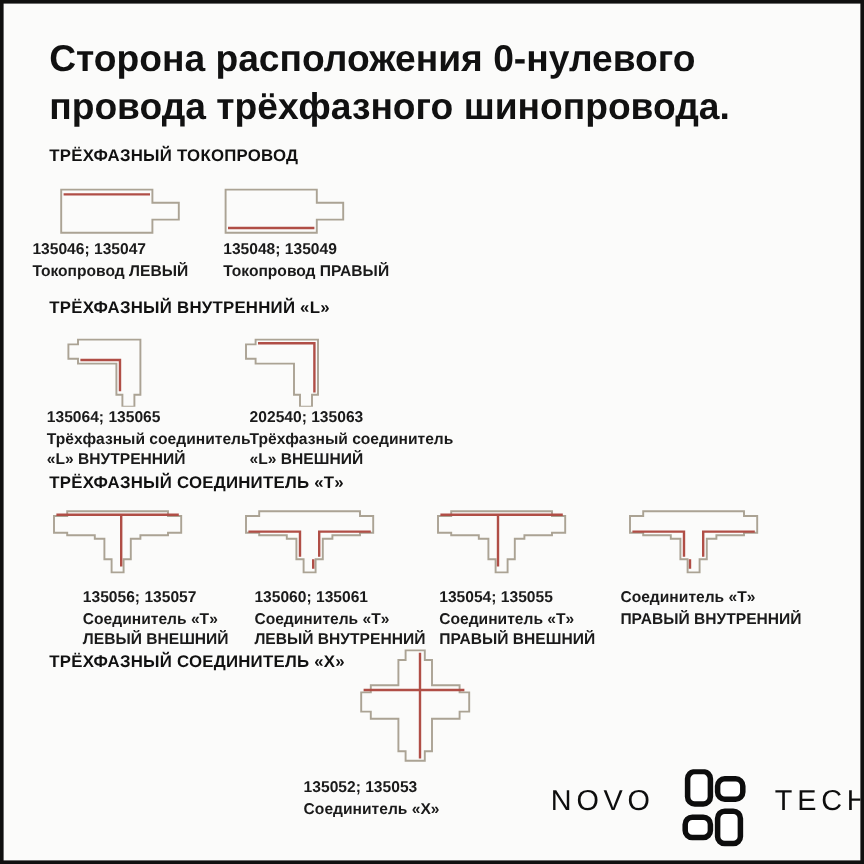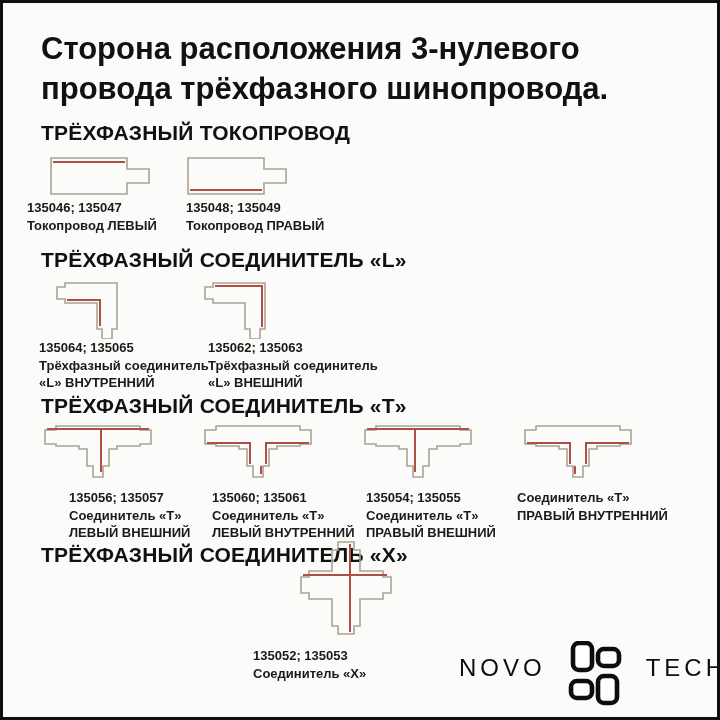--- a/index.html
+++ b/index.html
@@ -5,38 +5,38 @@
   html,body{margin:0;padding:0;background:#e8e8e8;}
   .page{
     position:relative;width:720px;height:720px;box-sizing:border-box;
     background:var(--bg,#fbfbfa);
     border:3px solid #101010;
     font-family:"Liberation Sans",sans-serif;
     overflow:hidden;
   }
   .abs{position:absolute;}
   .title{font-size:31px;font-weight:bold;line-height:40px;color:var(--heading,#111);}
-  .sec-h{font-size:21px;font-weight:bold;color:var(--heading,#111);letter-spacing:.2px;}
+  .sec-h{font-size:14px;font-weight:bold;color:var(--heading,#111);letter-spacing:.2px;}
   .lbl{font-size:13px;font-weight:bold;color:var(--text,#1a1a1a);line-height:17.5px;white-space:nowrap;}
   .lbl div{white-space:nowrap;}
   svg.shape{display:block;}
   svg.shape .outline{fill:none;stroke:var(--outline,#aba394);stroke-width:1.6;}
   svg.shape .wire{fill:none;stroke:var(--wire,#b04e46);stroke-width:2;}
   .logo{display:flex;align-items:center;}
   .logo-text{font-size:24px;font-weight:400;letter-spacing:4px;color:var(--logo,#0d0d0d);position:relative;top:-7px;}
   .leaf{fill:#ffffff;stroke:var(--logo,#0d0d0d);stroke-width:4.6;}
   .x-label{width:190px;text-align:left;}
 </style>
 </head>
 <body>
 
 <div class="page">
 
   <div class="abs title" style="left:38px;top:26px;">
-    <div>Сторона расположения 3-нулевого</div>
+    <div>Сторона расположения 0-нулевого</div>
     <div>провода трёхфазного шинопровода.</div>
   </div>
 
   <div class="abs sec-h" style="left:38px;top:118px;">ТРЁХФАЗНЫЙ ТОКОПРОВОД</div>
 
   <svg class="abs shape" style="left:46px;top:153px;" width="110" height="40" viewBox="0 0 110 40">
     <path class="outline" d="M2,2 H78 V13 H100 V27 H78 V38 H2 Z"></path>
     <path class="wire" d="M4,6 H76"></path>
   </svg>
   <div class="abs lbl" style="left:24px;top:196px;">
@@ -46,38 +46,38 @@
 
   <svg class="abs shape" style="left:183px;top:153px;" width="110" height="40" viewBox="0 0 110 40">
     <path class="outline" d="M2,2 H78 V13 H100 V27 H78 V38 H2 Z"></path>
     <path class="wire" d="M4,34 H76"></path>
   </svg>
   <div class="abs lbl" style="left:183px;top:196px;">
     <div>135048; 135049</div>
     <div>Токопровод ПРАВЫЙ</div>
   </div>
 
-  <div class="abs sec-h" style="left:38px;top:245px;">ТРЁХФАЗНЫЙ СОЕДИНИТЕЛЬ «L»</div>
+  <div class="abs sec-h" style="left:38px;top:245px;">ТРЁХФАЗНЫЙ ВНУТРЕННИЙ «L»</div>
 
   <svg class="abs shape" style="left:52px;top:270px;" width="64" height="66" viewBox="0 0 64 66">
     <path class="outline" d="M2,14 H10 V10 H62 V56 H57 V66 H47 V56 H42 V30 H10 V26 H2 Z"></path>
     <path class="wire" d="M12,27 H45 V53"></path>
   </svg>
   <div class="abs lbl" style="left:36px;top:336px;">
     <div>135064; 135065</div>
     <div>Трёхфазный соединитель</div>
     <div>«L» ВНУТРЕННИЙ</div>
   </div>
 
   <svg class="abs shape" style="left:200px;top:270px;" width="64" height="66" viewBox="0 0 64 66">
     <path class="outline" d="M2,14 H10 V10 H62 V56 H57 V66 H47 V56 H42 V30 H10 V26 H2 Z"></path>
     <path class="wire" d="M12,13 H59 V54"></path>
   </svg>
   <div class="abs lbl" style="left:205px;top:336px;">
-    <div>135062; 135063</div>
+    <div>202540; 135063</div>
     <div>Трёхфазный соединитель</div>
     <div>«L» ВНЕШНИЙ</div>
   </div>
 
   <div class="abs sec-h" style="left:38px;top:391px;">ТРЁХФАЗНЫЙ СОЕДИНИТЕЛЬ «Т»</div>
 
   <svg class="abs shape" style="left:40px;top:417px;" width="110" height="60" viewBox="0 0 110 60">
     <path class="outline" d="M2,10 H13 V6 H97 V10 H108 V24 H97 V26 H74 V29 H66 V46 H60 V57 H50 V46 H44 V29 H36 V26 H13 V24 H2 Z"></path>
     <path class="wire" d="M4,9 H106 M58,9 V52"></path>
   </svg>

